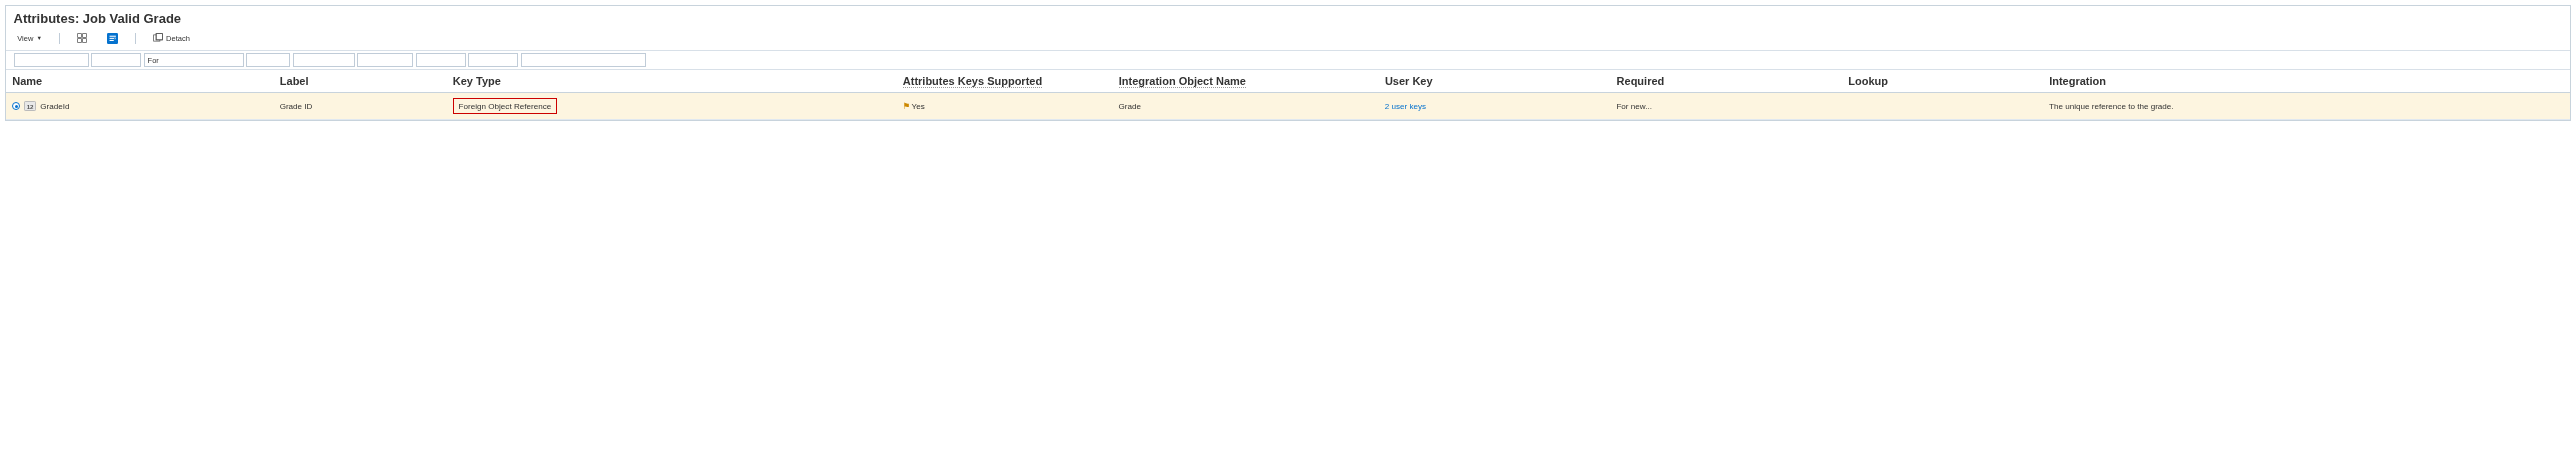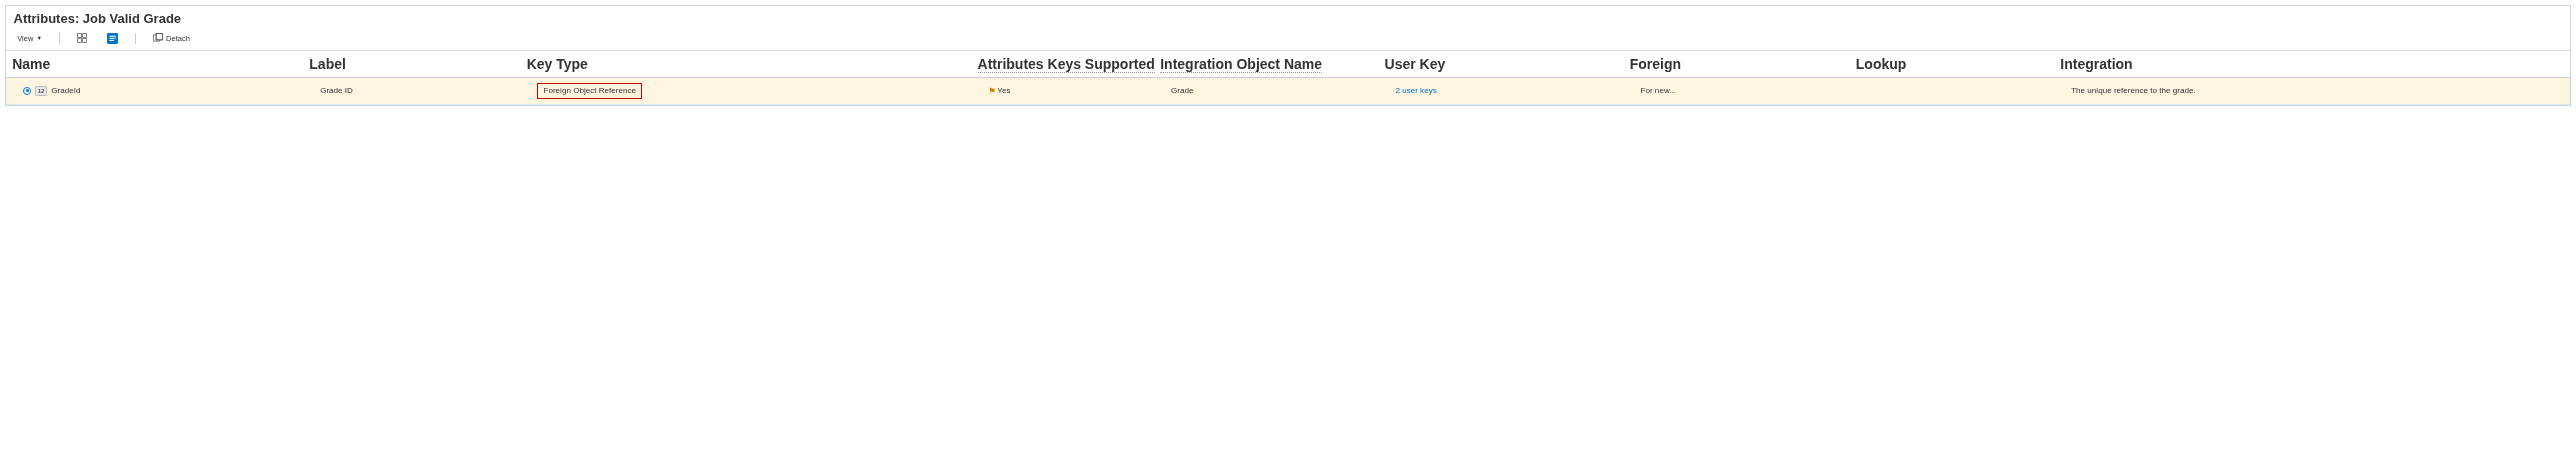--- a/index.html
+++ b/index.html
@@ -91,38 +91,38 @@
       font-size: 8.1px;
     }
     thead tr {
       border-bottom: 1.2px solid #c8d3dc;
     }
     th {
       padding: 5px 6.2px;
       text-align: left;
       font-weight: 700;
       color: #333;
-      font-size: 14px;
+      font-size: 11px;
       vertical-align: bottom;
       white-space: nowrap;
       cursor: pointer;
     }
     th .col-label {
       border-bottom: 0.6px dotted #999;
       display: inline;
     }
     th .col-label-plain {
       display: inline;
     }
     tbody tr {
       border-bottom: 0.6px solid #e0e8f0;
     }
     tbody tr.selected-row { background: #fdf5e0; }
     td {
-      padding: 5px 17px;
+      padding: 5px 6px;
       vertical-align: middle;
       color: #333;
     }
     .td-name {
       display: flex;
       align-items: center;
       gap: 3.7px;
       white-space: nowrap;
     }
     .radio-btn {
@@ -219,20 +219,31 @@
         <svg width="10" height="10" viewBox="0 0 16 16" fill="none">
           <rect x="1" y="3" width="10" height="10" stroke="#555" stroke-width="1.2" fill="none"></rect>
           <rect x="5" y="1" width="10" height="10" stroke="#555" stroke-width="1.2" fill="white"></rect>
           <rect x="5" y="1" width="10" height="10" stroke="#555" stroke-width="1.2" fill="none"></rect>
         </svg>
       </span>
       <span>Detach</span>
     </button>
   </div>
 
+  <div class="filter-row">
+    <input class="filter-input w-name" type="text" style="">
+    <input class="filter-input w-label" type="text" style="">
+    <input class="filter-input w-keytype" type="text" value="For" style="">
+    <input class="filter-input w-intkeys" type="text" style="">
+    <input class="filter-input w-intobj" type="text" style="">
+    <input class="filter-input w-userkey" type="text" style="">
+    <input class="filter-input w-required" type="text" style="">
+    <input class="filter-input w-lookup" type="text" style="">
+    <input class="filter-input w-desc" type="text" style="">
+  </div>
 
   <div class="table-container">
     <table>
       <thead>
         <tr>
           <th>
             <span class="col-label-plain">Name</span>
           </th>
           <th>
             <span class="col-label-plain">Label</span>
@@ -243,21 +254,21 @@
           <th style="max-width:56px;">
             <span class="col-label">Attributes Keys Supported</span>
           </th>
           <th style="max-width:69px;">
             <span class="col-label">Integration Object Name</span>
           </th>
           <th>
             <span class="col-label-plain">User Key</span>
           </th>
           <th>
-            <span class="col-label-plain">Foreign</span>
+            <span class="col-label-plain">Required</span>
           </th>
           <th>
             <span class="col-label-plain">Lookup</span>
           </th>
           <th>
             <span class="col-label-plain">Integration</span>
           </th>
         </tr>
       </thead>
       <tbody>

